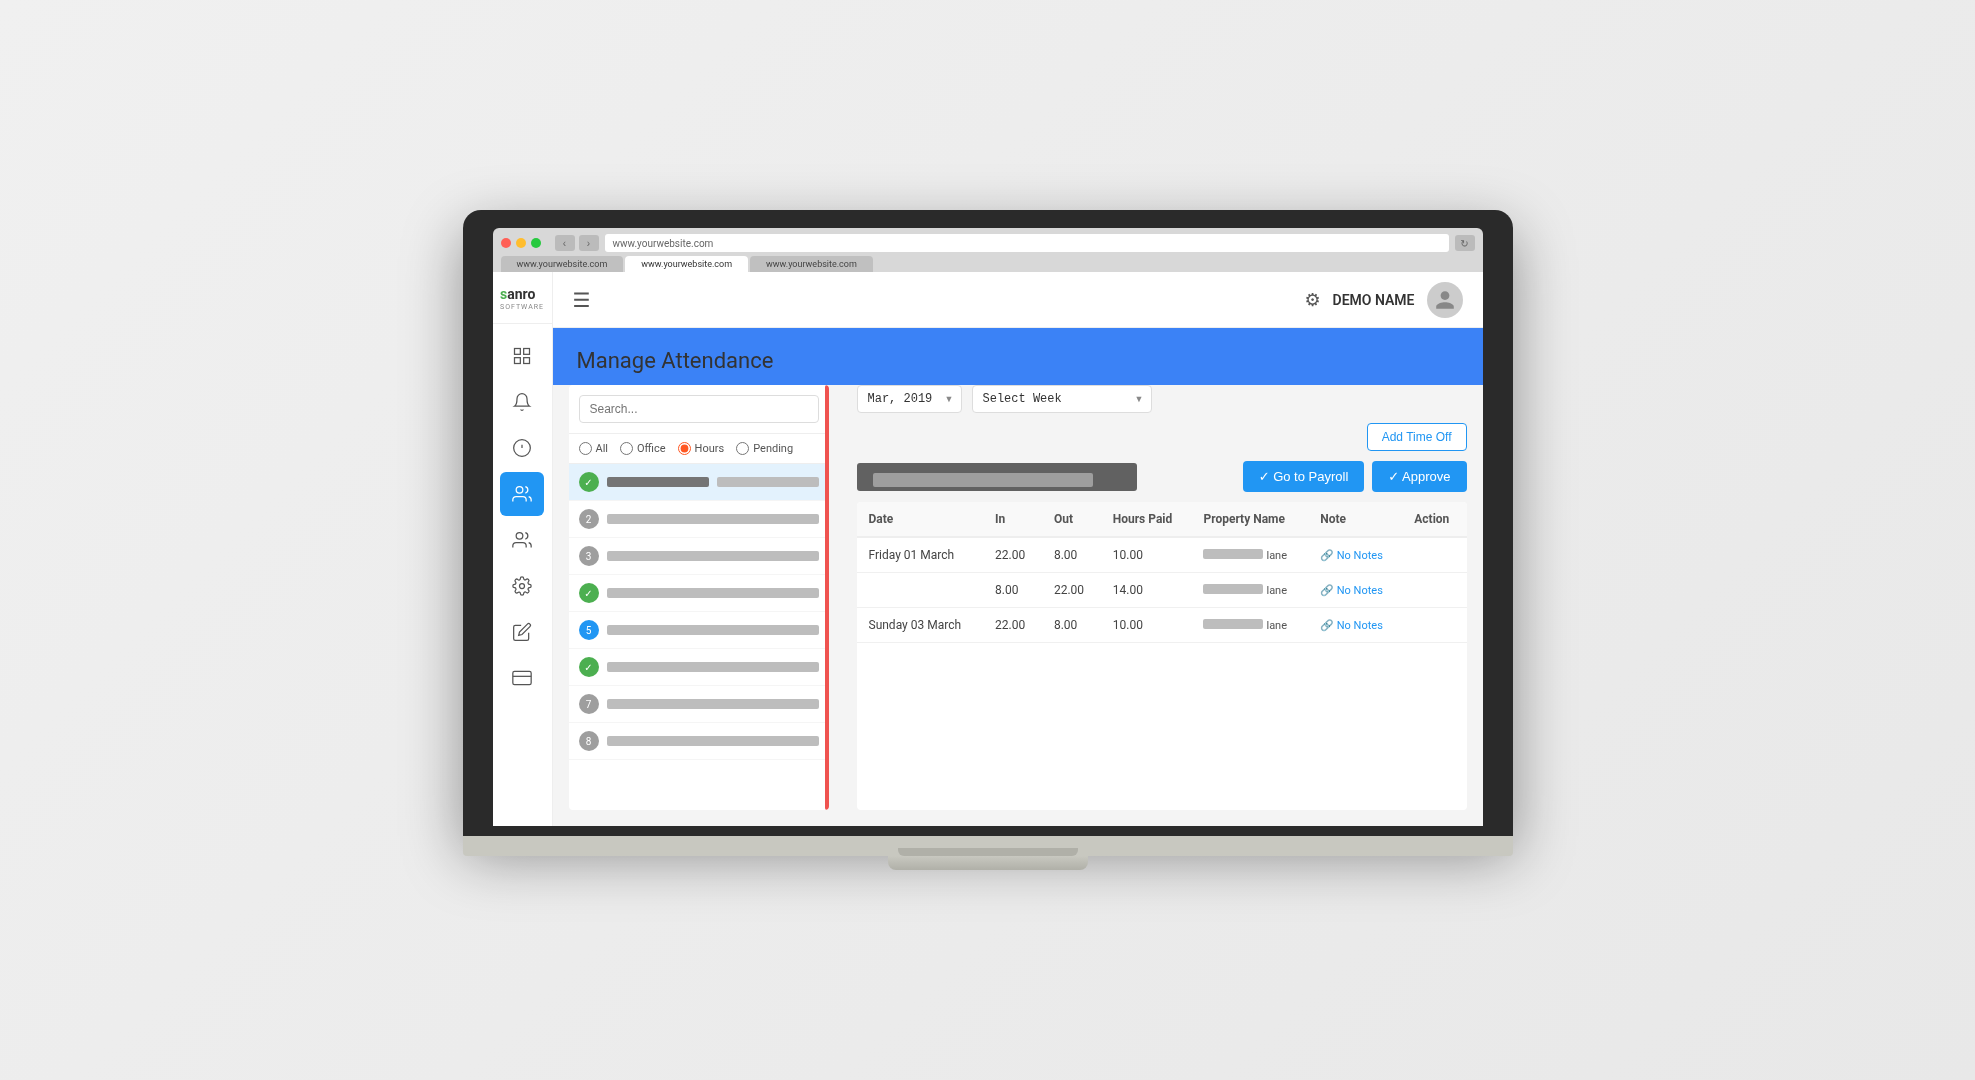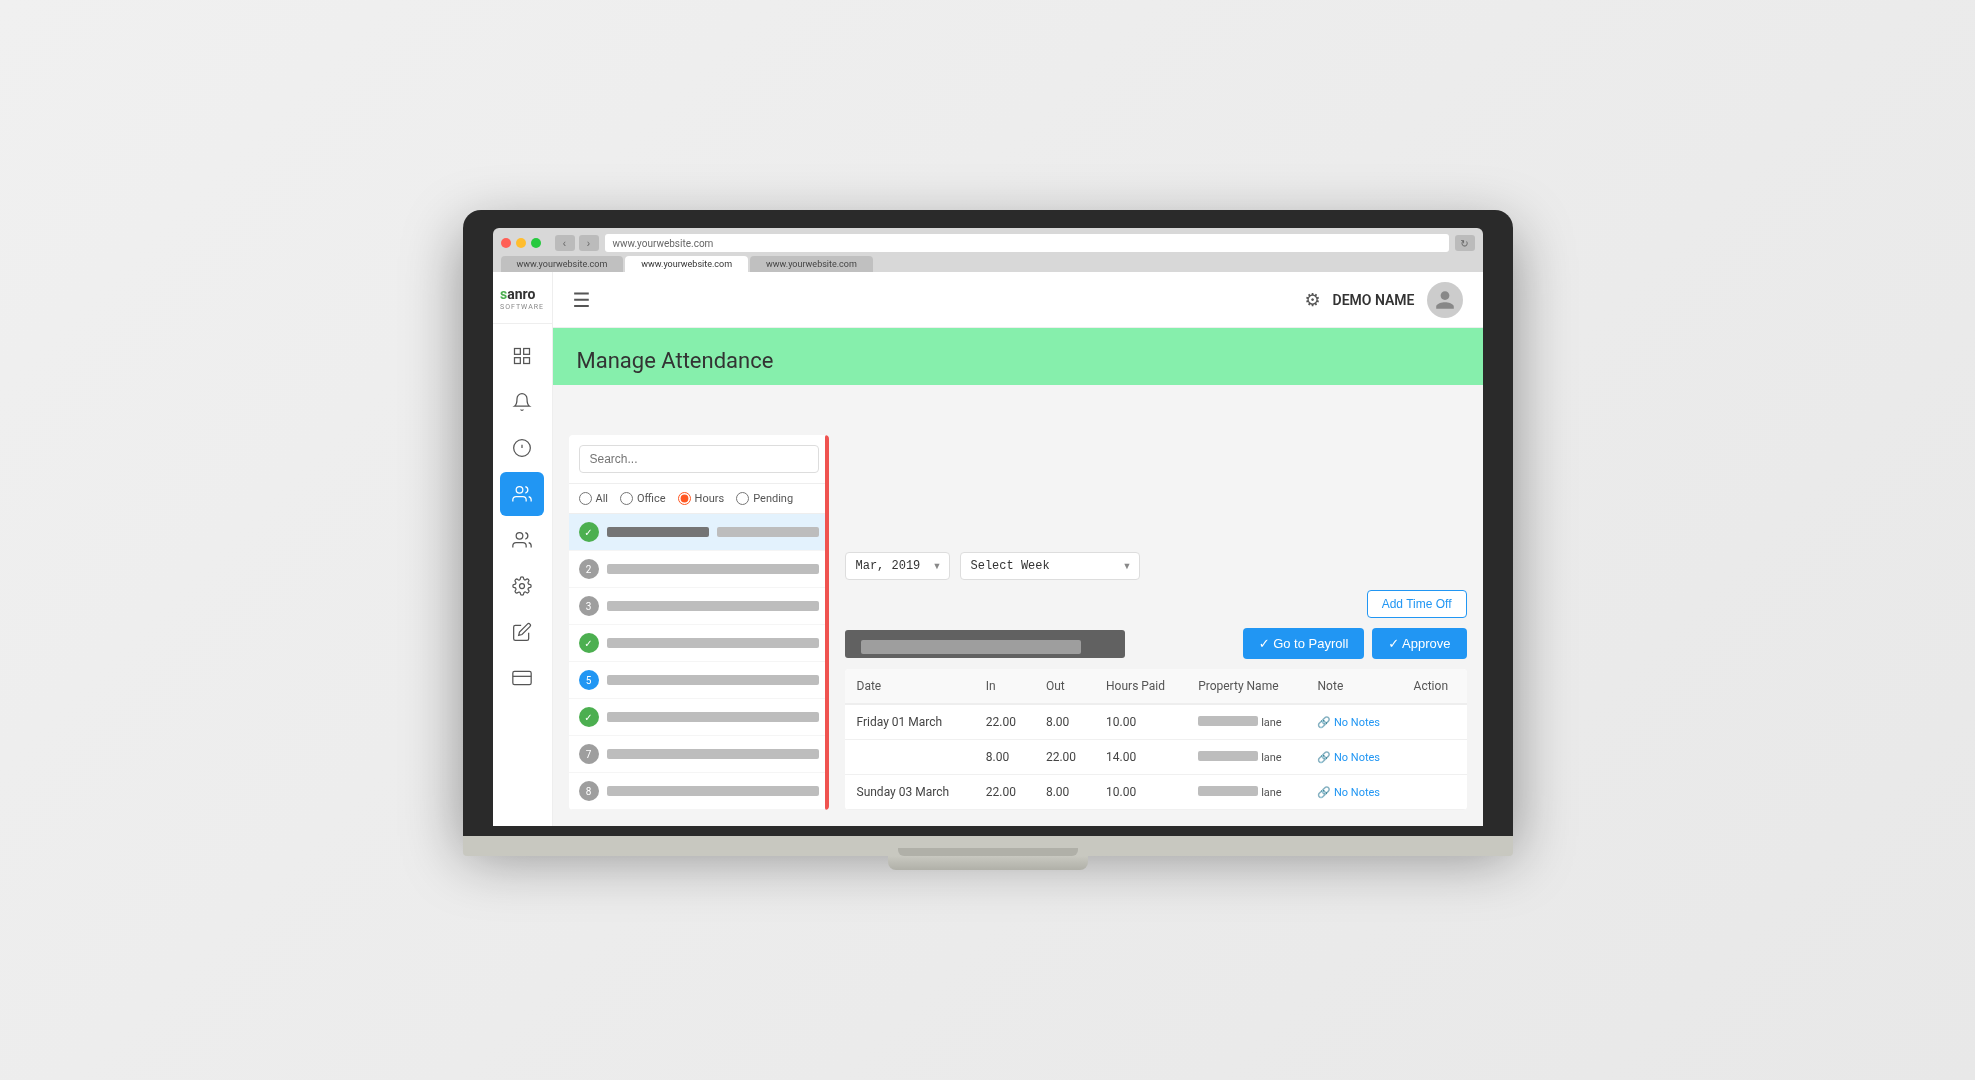--- a/index.html
+++ b/index.html
@@ -186,34 +186,33 @@
 
     
     .main-content {
       flex: 1;
       background: #f4f4f4;
       overflow-y: auto;
       display: flex;
       flex-direction: column;
     }
     .page-header {
-      background: #86efac;
+      background: #3b82f6;
       padding: 20px 24px 12px;
     }
     .page-title {
       font-size: 22px;
       font-weight: 400;
       color: #333;
     }
     .content-area {
       display: flex;
       flex: 1;
       padding: 0 16px 16px;
-      gap: 16px;
-      align-items: flex-end;
+      gap: 28px;
     }
 
     
     .employee-panel {
       width: 260px;
       background: white;
       border-radius: 4px;
       overflow: hidden;
       flex-shrink: 0;
       position: relative;
@@ -389,21 +388,21 @@
       border-collapse: collapse;
       font-size: 12px;
     }
     thead tr {
       background: #f9f9f9;
       border-bottom: 2px solid #eee;
     }
     th {
       padding: 10px 12px;
       text-align: left;
-      font-weight: 400;
+      font-weight: 700;
       color: #555;
       font-size: 12px;
     }
     td {
       padding: 10px 12px;
       border-bottom: 1px solid #f0f0f0;
       color: #444;
       font-size: 12px;
     }
     .no-notes {

